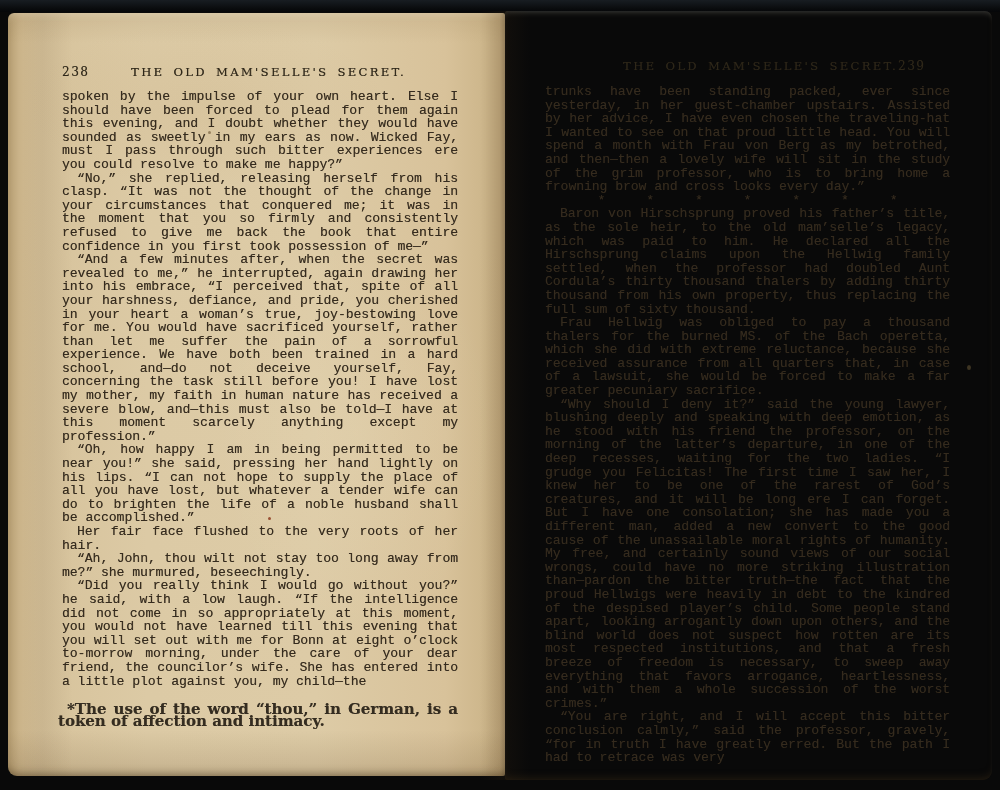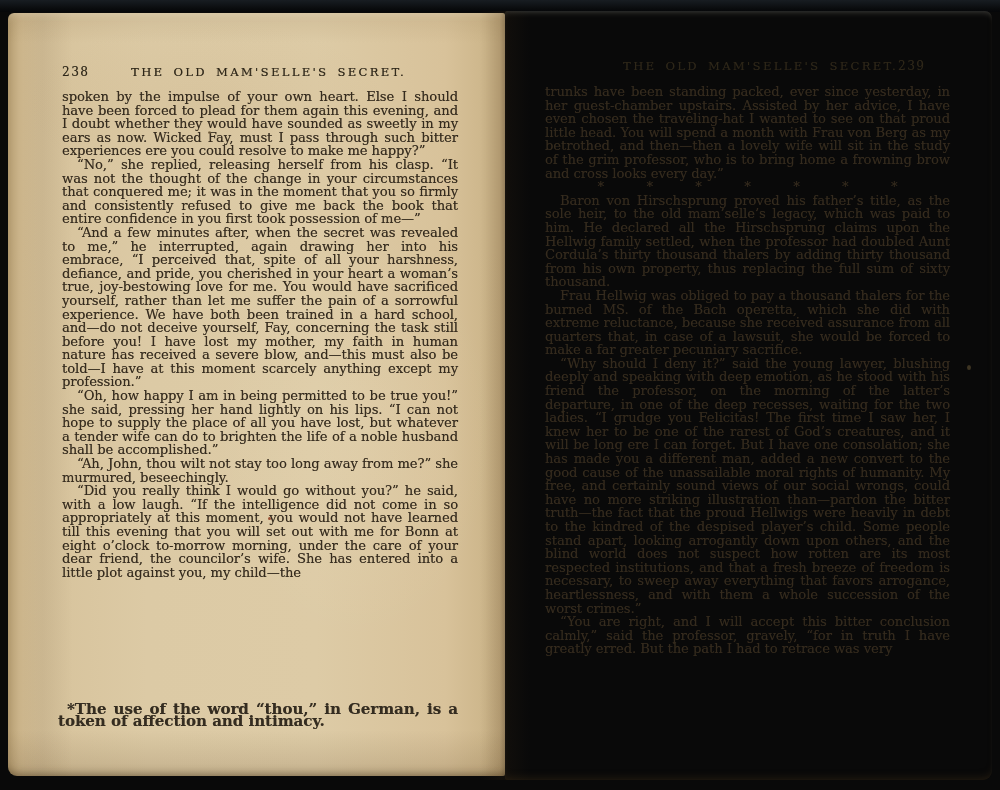--- a/index.html
+++ b/index.html
@@ -54,20 +54,21 @@
     white-space:nowrap;
   }
   .pagenum{font-size:12px;letter-spacing:1.5px;text-shadow:0.3px 0 0 rgba(46,39,25,0.5);}
   .header-left .pagenum{grid-column:1;text-align:left;}
   .header-right .pagenum{grid-column:3;}
   .page-body{
     position:absolute;text-align:justify;
     font-size:13px;line-height:13.6px;
     color:#352b1e;
     text-shadow:0.25px 0 0 rgba(53,43,30,0.55);
+    font-family:Liberation Mono, monospace;
   }
   .body-left{left:54px;top:77px;width:396px;}
   .body-right{left:40px;top:74px;width:405px;}
   .para{margin:0;text-indent:15px;}
   .para.no-indent{text-indent:0;}
   .separator{
     display:flex;justify-content:space-between;
     width:300px;margin:0 auto;padding:0 4px;
     font-size:13px;line-height:13.6px;
   }
@@ -91,21 +92,22 @@
 
   <div class="page page-left">
     <div class="page-header header-left">
       <span class="pagenum">238</span>
       <span class="runtitle">THE OLD MAM'SELLE'S SECRET.</span>
     </div>
     <div class="page-body body-left">
         <p class="para no-indent">spoken by the impulse of your own heart.  Else I should have been forced to plead for them again this evening, and I doubt whether they would have sounded as sweetly in my ears as now.  Wicked Fay, must I pass through such bitter experiences ere you could resolve to make me happy?”</p>
         <p class="para">“No,” she replied, releasing herself from his clasp. “It was not the thought of the change in your circumstances that conquered me; it was in the moment that you so firmly and consistently refused to give me back the book that entire confidence in you first took possession of me—”</p>
         <p class="para">“And a few minutes after, when the secret was revealed to me,” he interrupted, again drawing her into his embrace, “I perceived that, spite of all your harshness, defiance, and pride, you cherished in your heart a woman’s true, joy-bestowing love for me.  You would have sacrificed yourself, rather than let me suffer the pain of a sorrowful experience.  We have both been trained in a hard school, and—do not deceive yourself, Fay, concerning the task still before you!  I have lost my mother, my faith in human nature has received a severe blow, and—this must also be told—I have at this moment scarcely anything except my profession.”</p>
-        <p class="para">“Oh, how happy I am in being permitted to be true you!” she said, pressing her hand lightly on his lips.  “I can not hope to supply the place of all you have lost, but whatever a tender wife can do to brighten the life of a noble husband shall be accomplished.”</p>
+        <p class="para">“Oh, how happy I am in being permitted to be near you!” she said, pressing her hand lightly on his lips.  “I can not hope to supply the place of all you have lost, but whatever a tender wife can do to brighten the life of a noble husband shall be accomplished.”</p>
+        <p class="para">Her fair face flushed to the very roots of her hair.</p>
         <p class="para">“Ah, John, thou wilt not stay too long away from me?” she murmured, beseechingly.</p>
         <p class="para">“Did you really think I would go without you?” he said, with a low laugh.  “If the intelligence did not come in so appropriately at this moment, you would not have learned till this evening that you will set out with me for Bonn at eight o’clock to-morrow morning, under the care of your dear friend, the councilor’s wife.  She has entered into a little plot against you, my child—the</p>
       </div>
     <div class="footnote">*The use of the word “thou,” in German, is a token of affection and intimacy.</div>
     <div class="speck speck-red"></div>
     <div class="speck speck-top"></div>
   </div>
 
   <div class="page page-right">
     <div class="page-header header-right">

